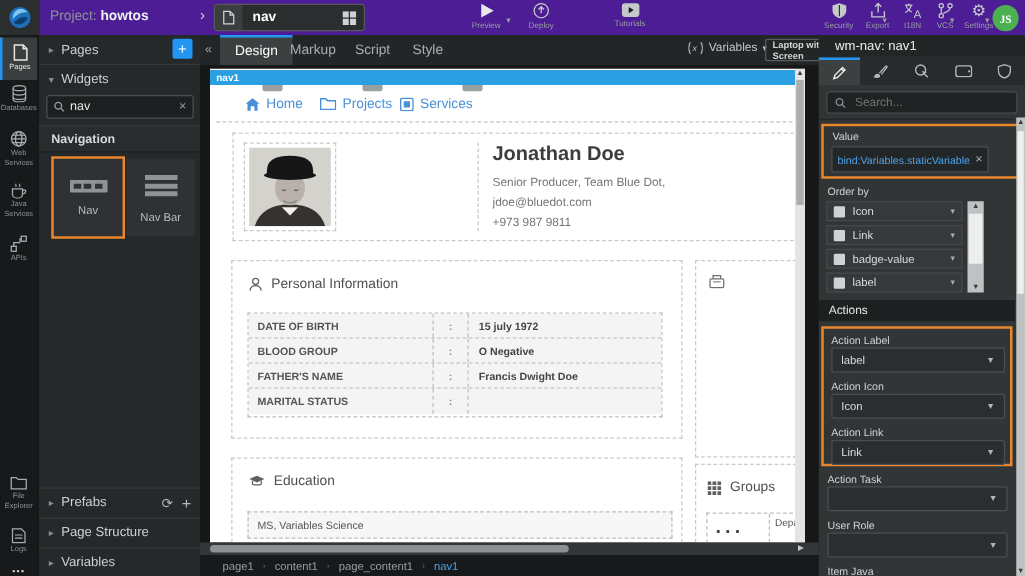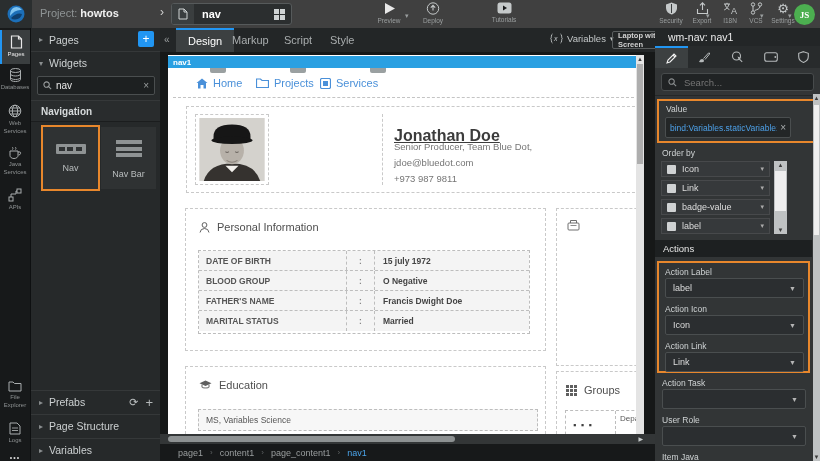--- a/index.html
+++ b/index.html
@@ -3,21 +3,21 @@
 <meta charset="utf-8">
 <style>
   html,body{margin:0;padding:0;background:#101213;}
   *{box-sizing:border-box;font-family:"Liberation Sans","DejaVu Sans",sans-serif;}
   #app{position:relative;width:820px;height:461px;overflow:hidden;background:#161818;}
   .abs{position:absolute;}
   .row{display:flex;align-items:center;}
   svg{display:block;}
 
   
-  .topbar{left:0;top:0;width:820px;height:28px;background:#404040;color:#ccc;}
+  .topbar{left:0;top:0;width:820px;height:28px;background:#4c1d95;color:#ccc;}
   .logo-box{left:0;top:0;width:32px;height:28px;background:#2a2e2f;display:flex;align-items:center;justify-content:center;}
   .proj{left:40px;top:7px;font-size:11px;color:#8f9495;}
   .proj b{color:#f0f0f0;}
   .tb-sep{left:160px;top:5px;color:#cfcfcf;font-size:12px;}
   .pagebox{left:171px;top:3px;width:121px;height:22px;background:#2b2e2f;border:1px solid #565a5b;border-radius:3px;display:flex;align-items:center;}
   .pagebox .picobox{width:22px;height:20px;background:#3a3e3f;border-radius:2px 0 0 2px;display:flex;align-items:center;justify-content:center;}
   .pagebox .pname{flex:1;color:#fff;font-weight:bold;font-size:11px;padding-left:8px;}
   .tb-item{position:absolute;top:2px;display:flex;flex-direction:column;align-items:center;color:#b9bdbe;}
   .tb-item .lbl{font-size:6.5px;color:#9a9e9f;margin-top:2px;}
   .tb-chev{position:absolute;font-size:7px;color:#9a9e9f;}
@@ -399,21 +399,21 @@
             <path d="M4 58 q5-16 26-16 q21 0 26 16 z" fill="#35322f"></path>
             <path d="M24 44 l6 6 l6-6 z" fill="#f2f0ec"></path>
             <ellipse cx="30" cy="30" rx="11" ry="12.5" fill="#b7b1a9"></ellipse>
             <path d="M13 17 q0-11 17-11 q17 0 17 11 l0 3 H13 z" fill="#161616"></path>
             <ellipse cx="30" cy="20.5" rx="19" ry="3.4" fill="#161616"></ellipse>
             <path d="M24 31 q1.5 1.5 3 0 M33 31 q1.5 1.5 3 0" stroke="#6e6862" fill="none"></path>
             <path d="M25 39 q5 3.5 10 0" stroke="#8a837b" fill="none"></path>
           </svg>
         </div>
         <div class="abs" style="left:195px;top:7px;height:71px;border-left:1px dashed #c9c9c9;"></div>
-        <div class="abs" style="left:207px;top:20px;font-size:16px;font-weight:bold;color:#3c3c3c;text-decoration:underline;">Jonathan Doe</div>
+        <div class="abs" style="left:207px;top:8px;font-size:16px;font-weight:bold;color:#3c3c3c;">Jonathan Doe</div>
         <div class="abs" style="left:207px;top:34px;font-size:9.5px;color:#757575;">Senior Producer, Team Blue Dot,</div>
         <div class="abs" style="left:207px;top:50px;font-size:9.5px;color:#757575;">jdoe@bluedot.com</div>
         <div class="abs" style="left:207px;top:66px;font-size:9.5px;color:#757575;">+973 987 9811</div>
       </div>
 
       <div class="panel" style="left:17px;top:153px;width:361px;height:143px;">
         <div class="ptitle">
           <svg width="11" height="11" viewBox="0 0 11 11">
               <circle cx="5.5" cy="3" r="2.4" fill="none" stroke="#5f5f5f" stroke-width="1"></circle>
               <path d="M1 10.5 q0.5-4 4.5-4 q4 0 4.5 4" fill="none" stroke="#5f5f5f" stroke-width="1"></path>
@@ -432,21 +432,20 @@
             <span class="c3">O Negative</span>
           </div>
           <div class="drow">
             <span class="c1">FATHER'S NAME</span>
             <span class="c2">:</span>
             <span class="c3">Francis Dwight Doe</span>
           </div>
           <div class="drow">
             <span class="c1">MARITAL STATUS</span>
             <span class="c2">:</span>
-            <span class="c3">Married</span>
           </div>
         </div>
       </div>
 
       <div class="panel" style="left:388px;top:153px;width:96px;height:158px;border-right:none;">
         <div class="abs" style="left:10px;top:10px;">
           <svg width="13" height="12" viewBox="0 0 13 12">
               <rect x="1" y="4" width="11" height="7" rx="1" fill="none" stroke="#6f6f6f" stroke-width="1"></rect>
               <path d="M3.5 4 V1.5 h6 V4" fill="none" stroke="#6f6f6f" stroke-width="1"></path>
               <path d="M3.5 6.5 h6" stroke="#6f6f6f" stroke-width="0.8"></path>

